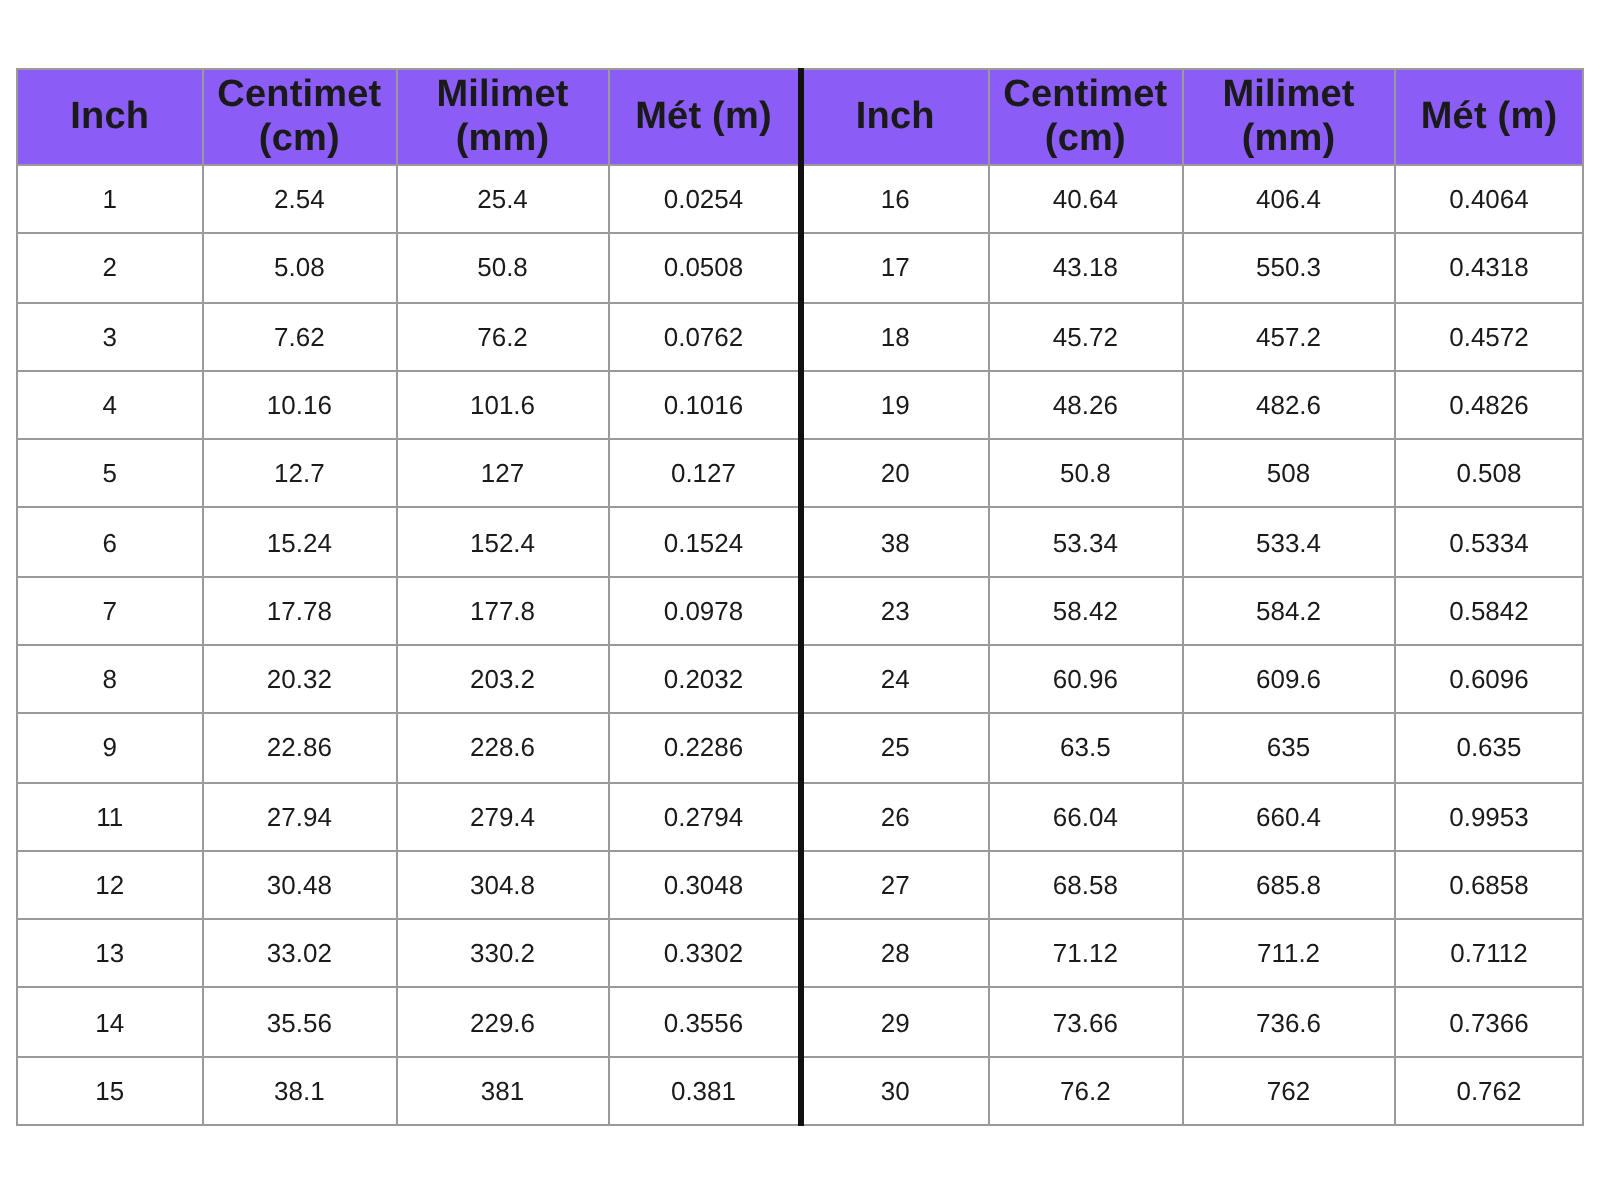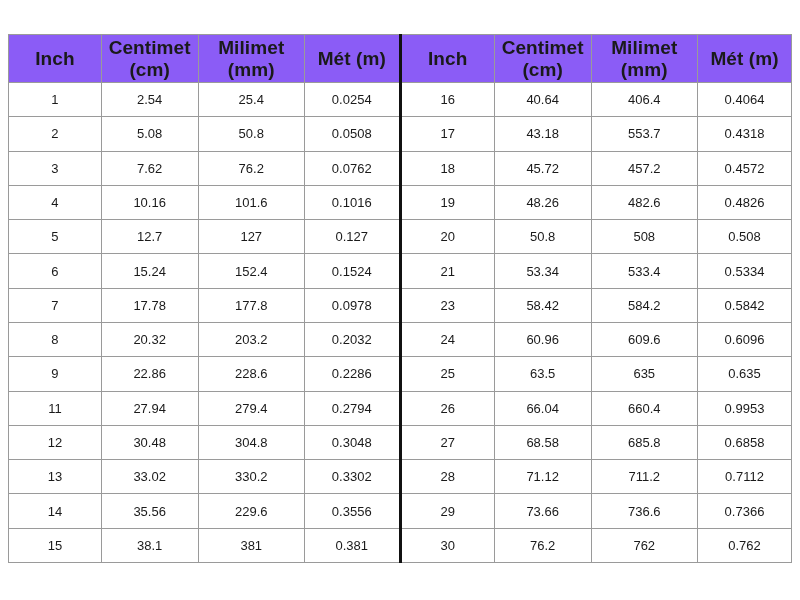--- a/index.html
+++ b/index.html
@@ -216,21 +216,21 @@
       <tbody id="right-body">
           <tr>
             <td>16</td>
             <td>40.64</td>
             <td>406.4</td>
             <td>0.4064</td>
           </tr>
           <tr>
             <td>17</td>
             <td>43.18</td>
-            <td>553.7</td>
+            <td>550.3</td>
             <td>0.4318</td>
           </tr>
           <tr>
             <td>18</td>
             <td>45.72</td>
             <td>457.2</td>
             <td>0.4572</td>
           </tr>
           <tr>
             <td>19</td>
@@ -238,21 +238,21 @@
             <td>482.6</td>
             <td>0.4826</td>
           </tr>
           <tr>
             <td>20</td>
             <td>50.8</td>
             <td>508</td>
             <td>0.508</td>
           </tr>
           <tr>
-            <td>21</td>
+            <td>38</td>
             <td>53.34</td>
             <td>533.4</td>
             <td>0.5334</td>
           </tr>
           <tr>
             <td>23</td>
             <td>58.42</td>
             <td>584.2</td>
             <td>0.5842</td>
           </tr>

